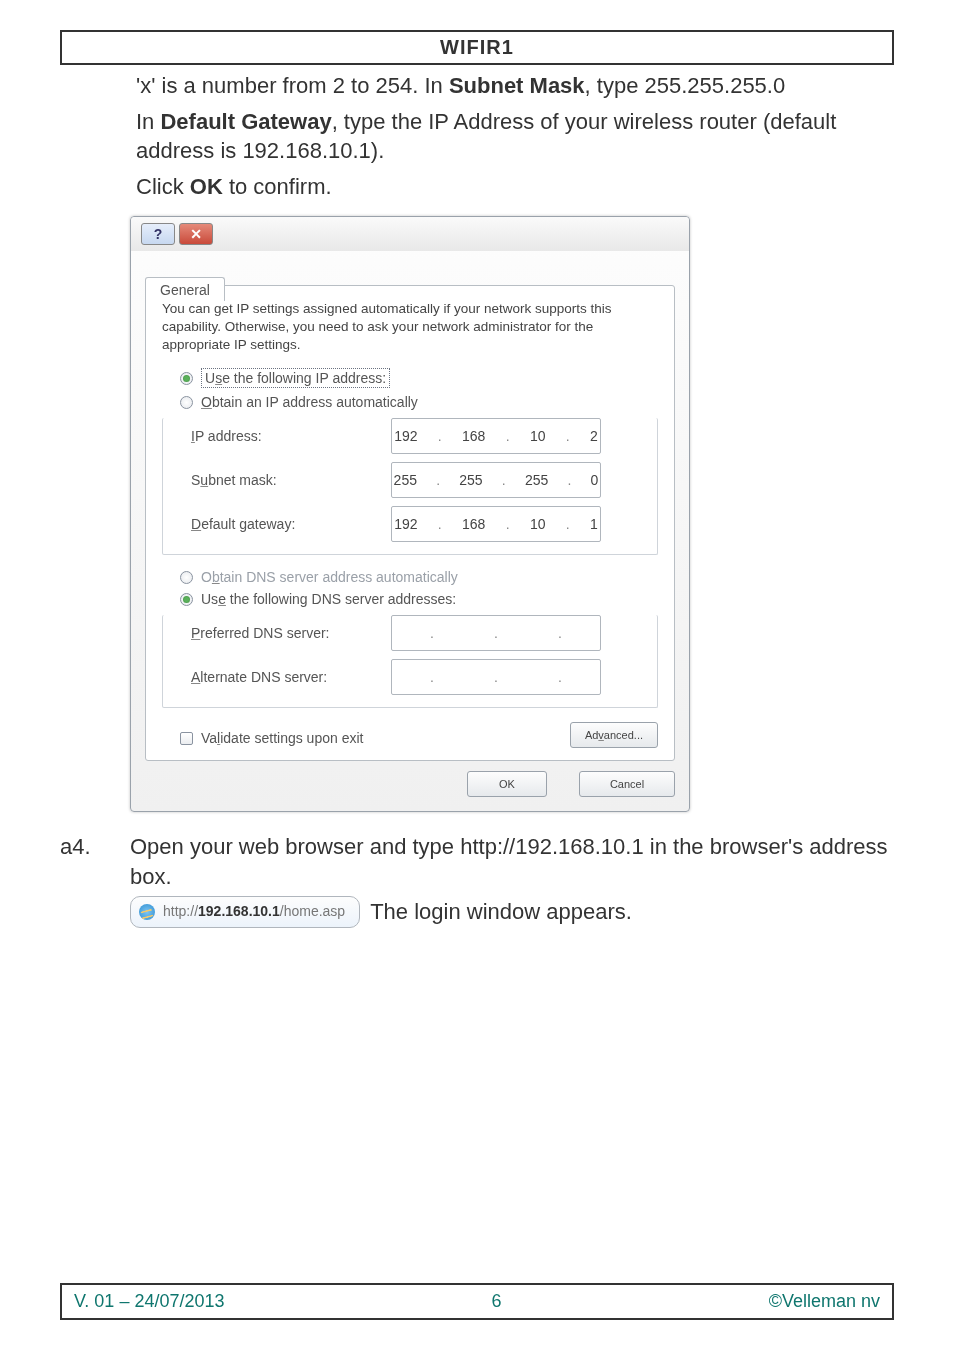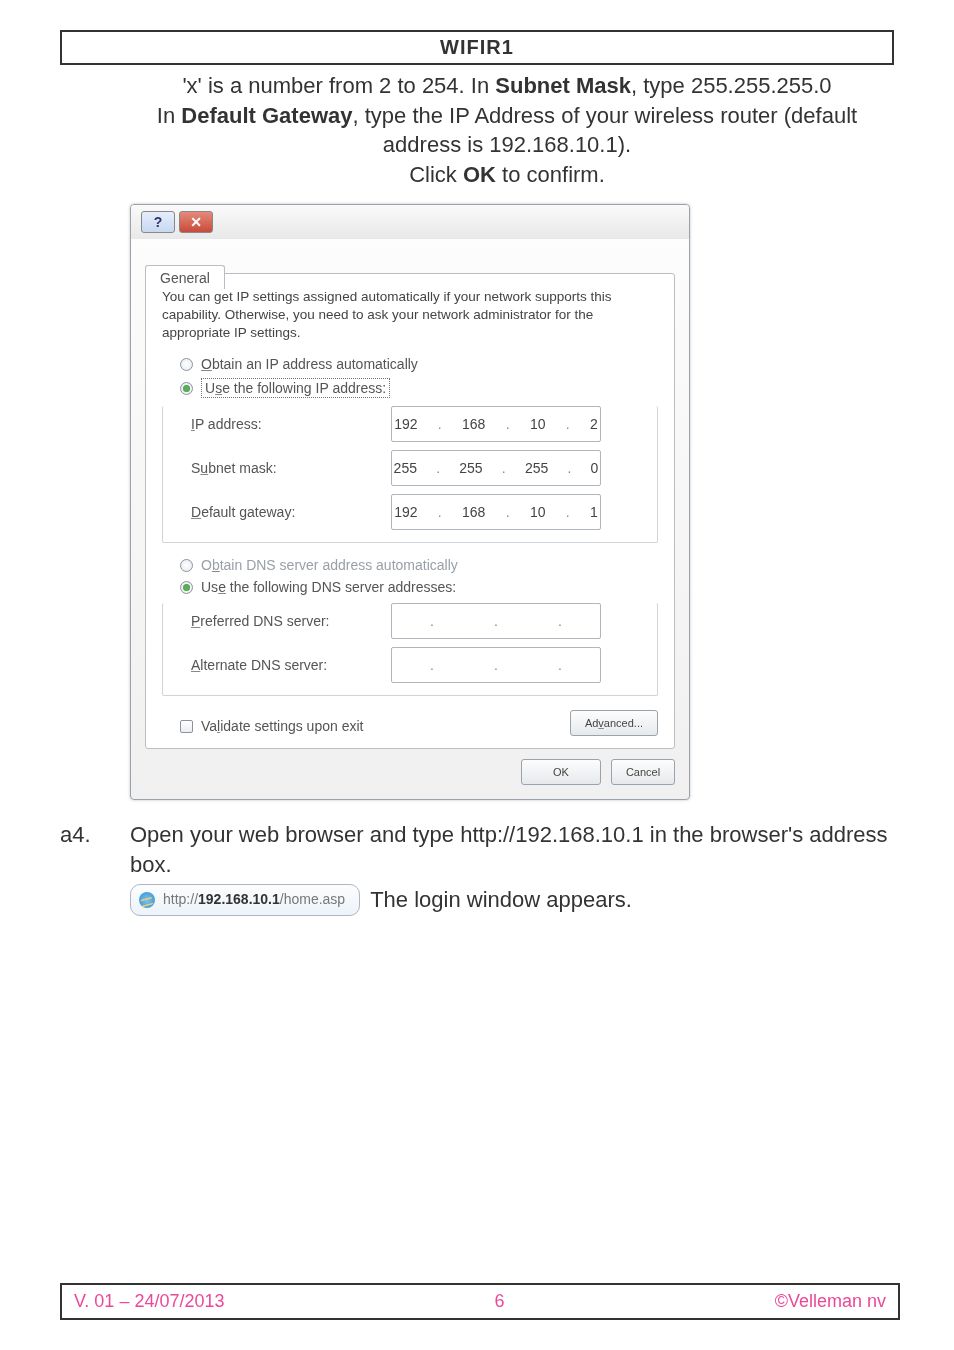--- a/index.html
+++ b/index.html
@@ -1,20 +1,20 @@
 <!DOCTYPE html>
 <html><head>
 <meta charset="utf-8">
 <style>
   * { box-sizing: border-box; margin: 0; padding: 0; }
   html, body { width: 954px; height: 1350px; font-family: Verdana, Arial, sans-serif; background: #fff; color: #333; }
   .page { width: 954px; height: 1350px; padding: 30px 60px 20px 60px; position: relative; }
   .header-box { border: 2px solid #333; text-align: center; font-weight: bold; font-size: 20px; padding: 4px 0; margin-bottom: 6px; letter-spacing: 1px; }
   .body-text { font-size: 22px; line-height: 1.35; margin-left: 70px; margin-right: 10px; }
-  .body-text p { margin: 0; text-align: center; }
+  .body-text p { margin: 6px; }
   .bold { font-weight: bold; }
   .dialog-wrap { margin: 14px 0 20px 70px; }
   .dialog { width: 560px; border: 1px solid #9aa2ab; border-radius: 4px; background: linear-gradient(#fdfdfd,#f0f0f0); box-shadow: 0 0 3px rgba(0,0,0,0.25); font-family: "Segoe UI", Tahoma, sans-serif; }
   .titlebar { display: flex; align-items: center; justify-content: space-between; padding: 6px 6px 6px 10px; background: linear-gradient(#fafafa,#e8e8e8); border-top-left-radius: 4px; border-top-right-radius: 4px; }
   .titlebar-title { font-size: 16px; color: #222; }
   .titlebar-btns { display: flex; gap: 4px; }
   .tb-btn { width: 34px; height: 22px; border: 1px solid #888; border-radius: 3px; display: flex; align-items: center; justify-content: center; font-size: 14px; font-weight: bold; }
   .tb-help { background: linear-gradient(#e6eefb,#c7d8f0); color: #336; }
   .tb-close { background: linear-gradient(#e58a7a,#c94a3a); color: #fff; }
   .dialog-inner { padding: 10px 14px 14px 14px; }
@@ -40,21 +40,21 @@
   .dialog-buttons { display: flex; justify-content: flex-end; gap: 10px; padding: 10px 0 0 0; }
   .step { display: flex; font-size: 22px; line-height: 1.35; margin: 8px 0 0 0; }
   .step-num { width: 70px; color: #333; }
   .step-body { flex: 1; }
   .addr-bar-wrap { display: flex; align-items: center; gap: 10px; margin: 4px 0 2px 0; }
   .addr-bar { display: inline-flex; align-items: center; height: 32px; border: 1px solid #b0b6bd; border-radius: 10px; background: linear-gradient(#fdfdfd,#ecf3fb); padding: 0 14px 0 8px; font-size: 14px; gap: 8px; }
   .ie-icon { width: 16px; height: 16px; border-radius: 50%; background: radial-gradient(#7cc5f3,#2f8ed0); position: relative; flex-shrink: 0; }
   .ie-icon::after { content: ""; position: absolute; left: 2px; top: 6px; width: 12px; height: 4px; border: 2px solid #f4c96a; border-left: none; border-right: none; transform: rotate(-15deg); border-radius: 2px; }
   .addr-bold { font-weight: bold; color: #333; }
   .addr-rest { color: #777; }
-  .footer-box { position: absolute; left: 60px; right: 54px; bottom: 30px; border: 2px solid #333; padding: 6px 12px; font-size: 18px; display: flex; justify-content: space-between; color: #ec4899; }
+  .footer-box { position: absolute; left: 60px; right: 60px; bottom: 30px; border: 2px solid #333; padding: 6px 12px; font-size: 18px; display: flex; justify-content: space-between; color: #0f766e; }
   .u { text-decoration: underline; text-decoration-color: #888; }
 </style>
 </head>
 <body>
 
 <div class="page">
 
   <div class="header-box">WIFIR1</div>
 
   <div class="body-text">
@@ -77,26 +77,26 @@
           <div class="tb-btn tb-close">✕</div>
         </div>
       </div>
       <div class="dialog-inner">
         <div class="tab">General</div>
         <div class="panel">
           <div class="desc">You can get IP settings assigned automatically if your network supports this capability. Otherwise, you need to ask your network administrator for the appropriate IP settings.</div>
 
           <div class="indent">
             <div class="radio-row">
+              <span class="radio selected"></span>
+              <span class="dotted">U<span class="u">s</span>e the following IP address:</span>
+            </div>
+            <div class="radio-row">
               <span class="radio"></span>
               <span><span class="u">O</span>btain an IP address automatically</span>
-            </div>
-            <div class="radio-row">
-              <span class="radio selected"></span>
-              <span class="dotted">U<span class="u">s</span>e the following IP address:</span>
             </div>
           </div>
 
           <div class="fieldset" style="border-top:none; padding-top:0;">
             <div class="field-row">
               <div class="field-label"><span class="u">I</span>P address:</div>
               <div class="ip-input">
                 <span>192</span>
                   <span class="sep">.</span>
                 <span>168</span>
@@ -176,21 +176,21 @@
               <span>Va<span class="u">l</span>idate settings upon exit</span>
             </div>
             <div class="adv-btn">
               <div class="btn">Ad<span class="u">v</span>anced...</div>
             </div>
           </div>
         </div>
 
         <div class="dialog-buttons">
           <div class="btn" style="width:80px; justify-content:center;">OK</div>
-          <div class="btn" style="width:64px; justify-content:center;">Cancel</div>
+          <div class="btn" style="width:96px; justify-content:center;margin-left:22px;">Cancel</div>
         </div>
       </div>
     </div>
   </div>
 
   <div class="step">
     <div class="step-num">a4.</div>
     <div class="step-body">
       <div>Open your web browser and type http://192.168.10.1 in the browser's address box.</div>
       <div class="addr-bar-wrap">

